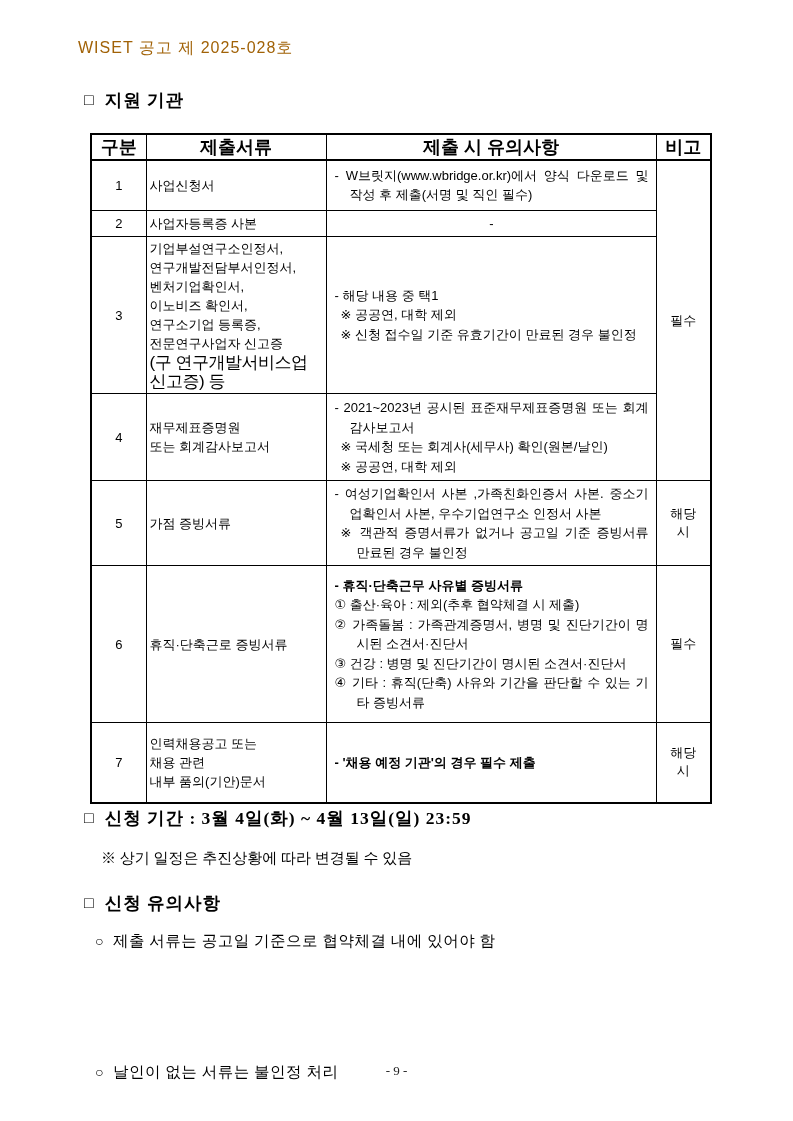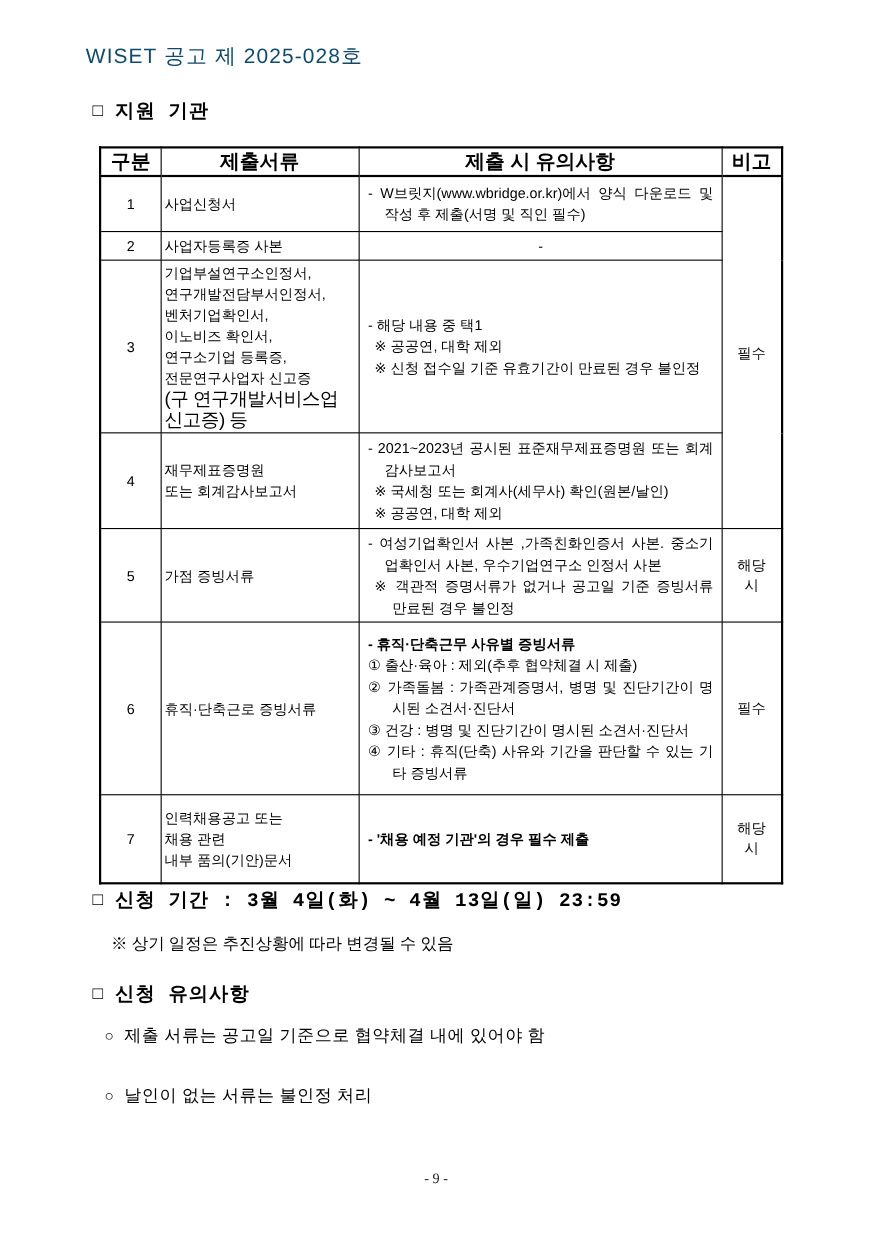--- a/index.html
+++ b/index.html
@@ -4,25 +4,25 @@
 <style>
   * { margin:0; padding:0; box-sizing:border-box; }
   html,body { background:#e8e8e8; }
   .page {
     position:relative; width:793px; height:1121px; background:#ffffff;
     margin:0 auto; overflow:hidden; color:#000;
     font-family:"Liberation Sans","DejaVu Sans",sans-serif;
   }
   .doc-number {
     position:absolute; left:78px; top:38px;
-    font-size:19px; letter-spacing:1px; color:#0c4a6e;
+    font-size:16px; letter-spacing:1px; color:#a16207;
   }
   .sec-title {
     position:absolute; left:84px;
-    font-family:Liberation Mono, monospace;
+    font-family:Liberation Serif, serif;
     font-size:17.5px; font-weight:700; letter-spacing:1px; color:#000;
     white-space:nowrap;
   }
   .sec-title .bullet { font-weight:400; margin-right:10px; font-size:16px; position:relative; top:-1px; }
   #sec1-title { top:88px; }
   #period-title { top:806px; }
   #notice-title { top:891px; }
 
   table.doc-table {
     position:absolute; left:90px; top:133px;
@@ -55,21 +55,21 @@
   .period-note {
     position:absolute; left:101px; top:849px;
     font-size:15px; color:#000;font-family:Liberation Serif, serif;
   }
   .notice-item {
     position:absolute; left:95px;
     font-family:"Liberation Serif","DejaVu Serif",serif;
     font-size:15.5px; letter-spacing:0.5px; color:#000; white-space:nowrap;
   }
   .notice-item .o-bullet { margin-right:9px; font-size:14px; }
-  #item0 { top:931px; } #item1 { top:972px; } #item2 { top:986px;font-family:Liberation Serif, serif; }
+  #item0 { top:931px; } #item1 { top:972px; } #item2 { top:1062px;font-family:Liberation Serif, serif; }
   .page-footer {
     position:absolute; left:0; top:1063px; width:100%;
     text-align:center; font-size:13px; color:#222;
     font-family:"Liberation Serif","DejaVu Serif",serif;
   }
 </style>
 </head>
 <body>
 
 <div class="page">

